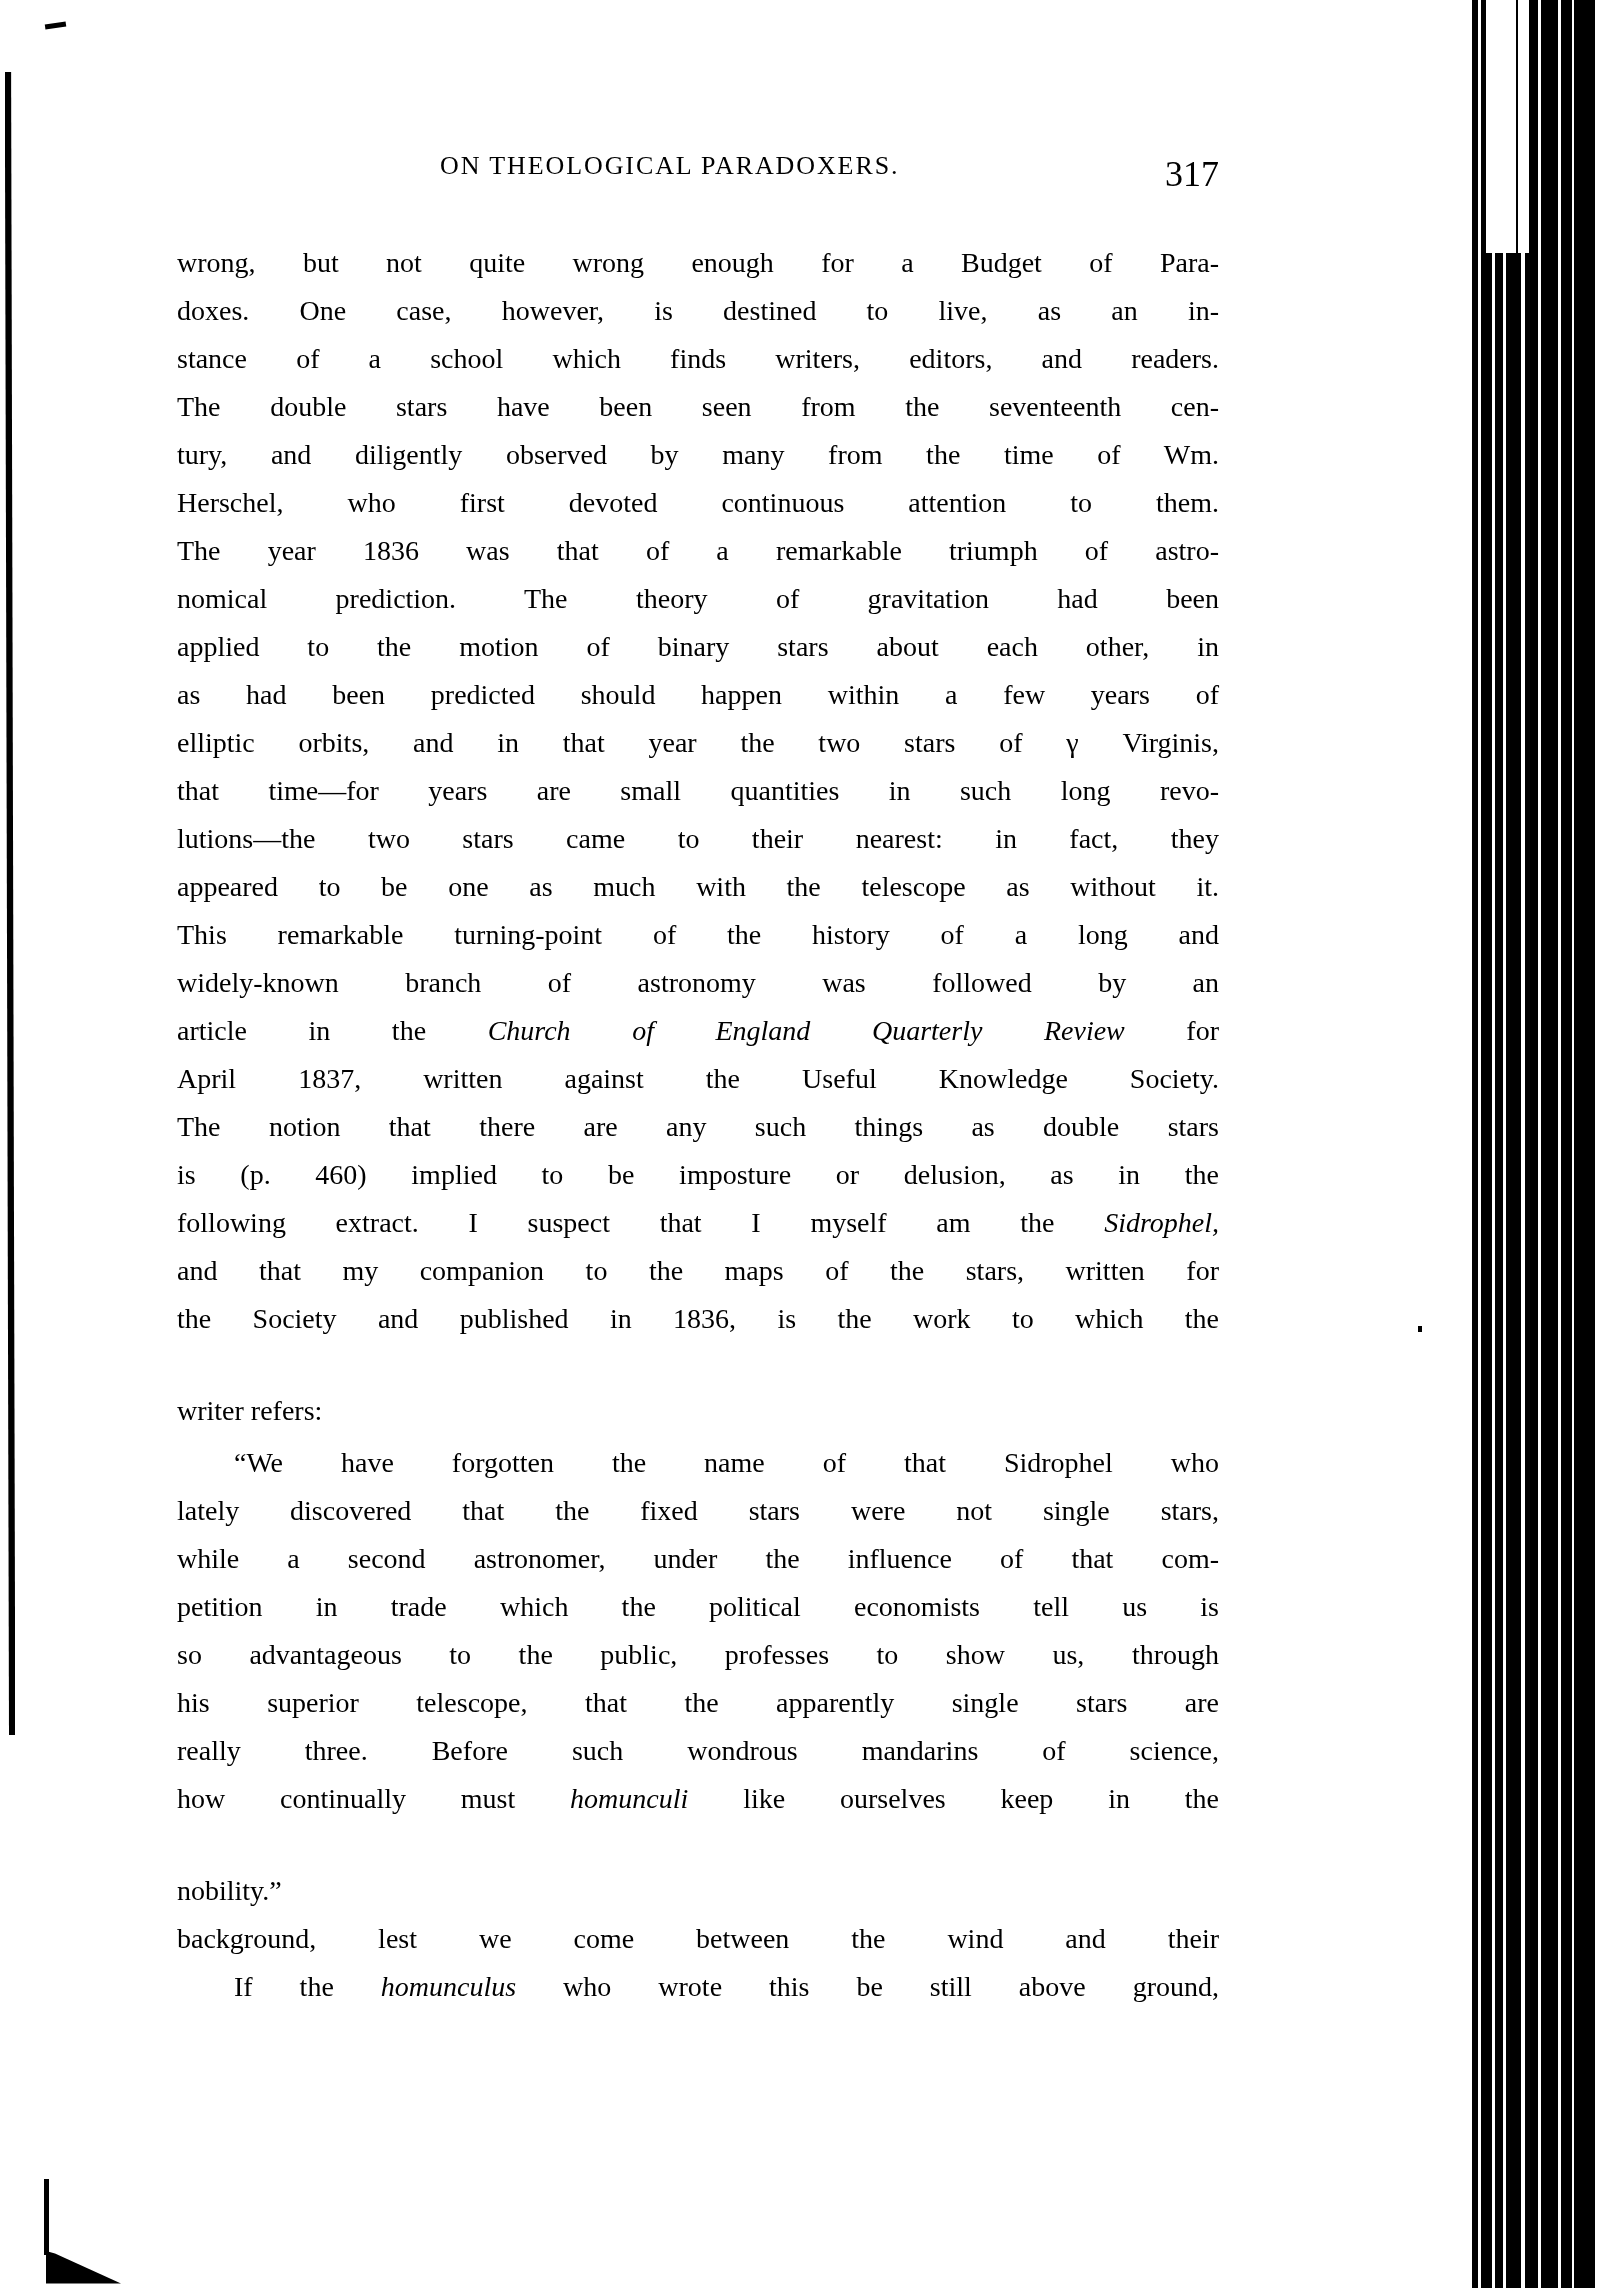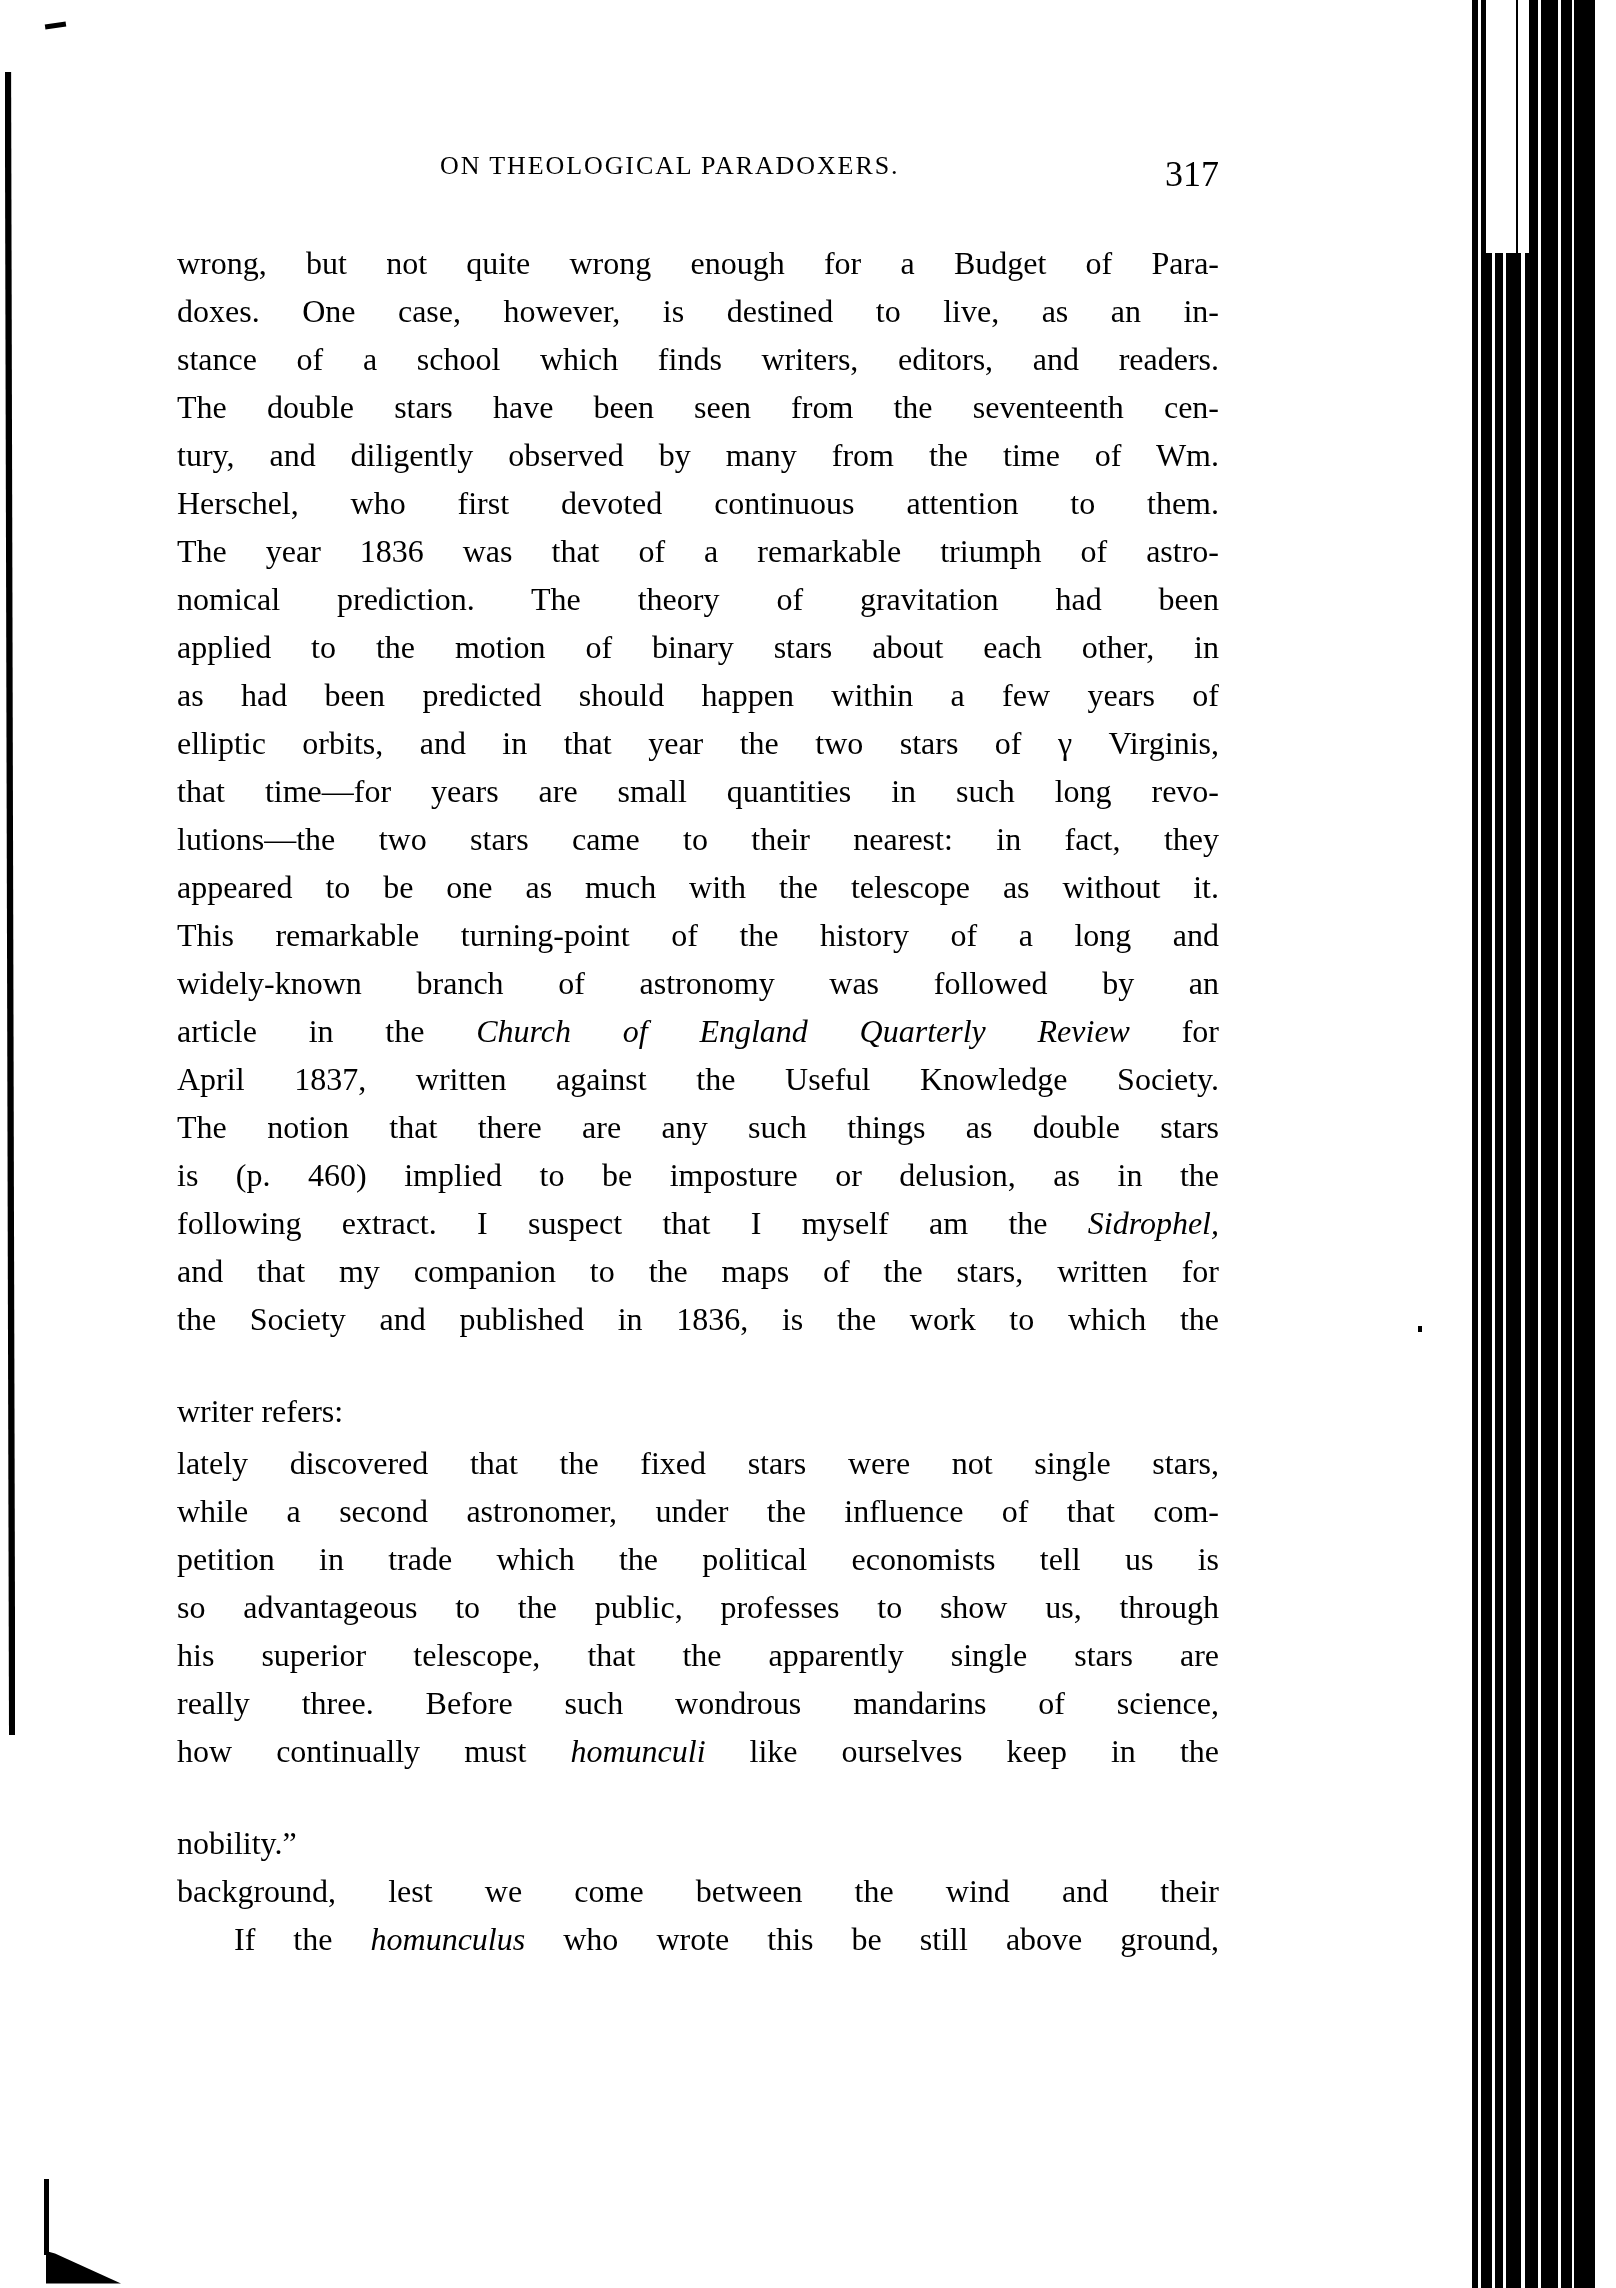--- a/index.html
+++ b/index.html
@@ -13,21 +13,21 @@
     }
     .running-head {
       position: absolute; left: 263px; top: 17px;
       font-size: 26px; letter-spacing: 1.9px; text-align: center;
     }
     .page-number {
       position: absolute; right: 0; top: 5.7px; font-size: 36px; margin-top: 13px;
     }
     .body-text {
       position: absolute; left: 177px; top: 239px; width: 1042px;
-      font-size: 32px; line-height: 48px;
+      font-size: 28px; line-height: 48px;
     }
     .line {
       display: block; height: 48px; white-space: nowrap;
       text-align: justify; text-align-last: justify;
     }
     .line.last { text-align-last: left; margin-top: 44px; }
     .line.indent { padding-left: 57px; }
     .quote-gap { margin-top: 3.8px; }
     em { font-style: italic; }
     .binding-edge {
@@ -99,20 +99,21 @@
       <div class="line"><span>article in the </span><em>Church of England Quarterly Review</em><span> for</span></div>
       <div class="line">April 1837, written against the Useful Knowledge Society.</div>
       <div class="line">The notion that there are any such things as double stars</div>
       <div class="line">is (p. 460) implied to be imposture or delusion, as in the</div>
       <div class="line"><span>following extract.  I suspect that I myself am the </span><em>Sidrophel,</em><span></span></div>
       <div class="line">and that my companion to the maps of the stars, written for</div>
       <div class="line">the Society and published in 1836, is the work to which the</div>
       <div class="line last">writer refers:</div>
     </div>
   <div id="para-quote" class="quote-gap">
+      <div class="line indent">“We have forgotten the name of that Sidrophel who</div>
       <div class="line">lately discovered that the fixed stars were not single stars,</div>
       <div class="line">while a second astronomer, under the influence of that com-</div>
       <div class="line">petition in trade which the political economists tell us is</div>
       <div class="line">so advantageous to the public, professes to show us, through</div>
       <div class="line">his superior telescope, that the apparently single stars are</div>
       <div class="line">really three.  Before such wondrous mandarins of science,</div>
       <div class="line"><span>how continually must </span><em>homunculi</em><span> like ourselves keep in the</span></div>
       <div class="line last">nobility.”</div>
       <div class="line">background, lest we come between the wind and their</div>
     </div>

